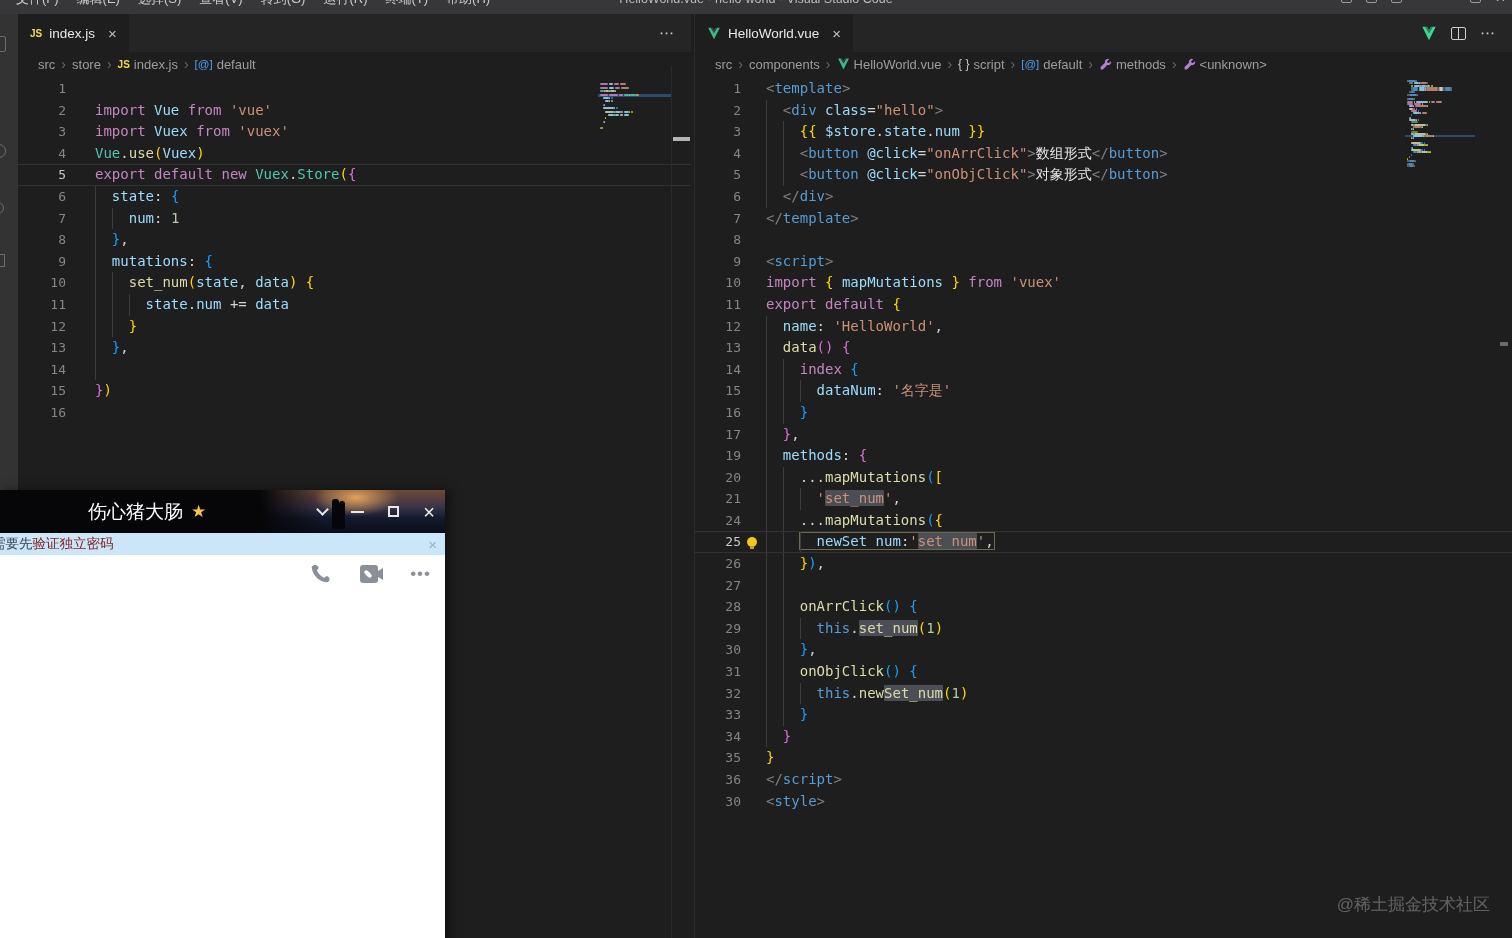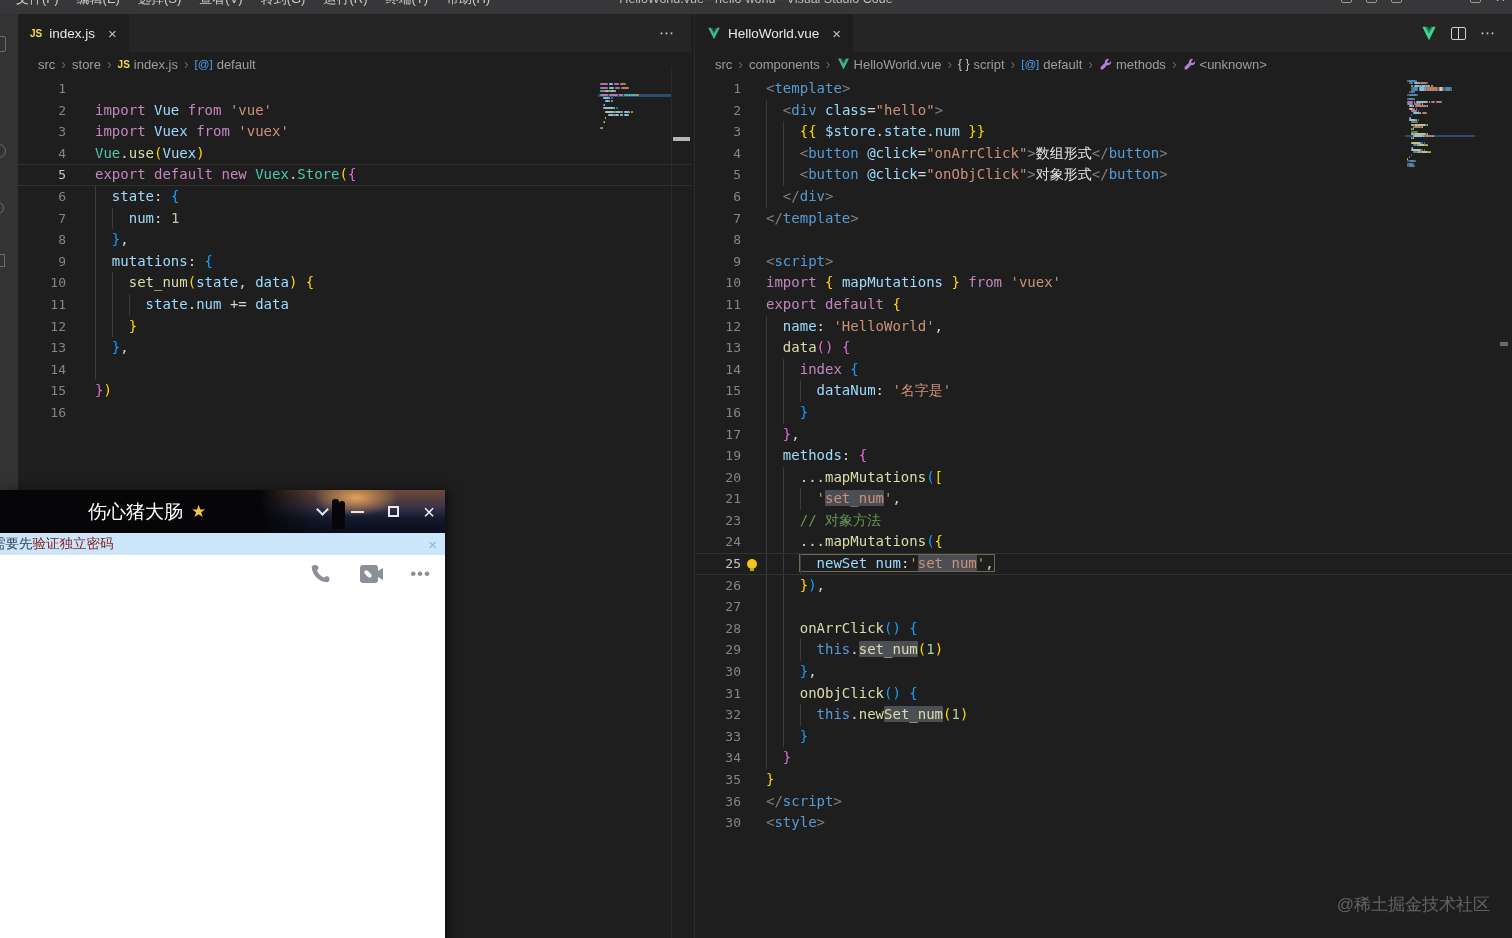--- a/index.html
+++ b/index.html
@@ -354,21 +354,20 @@
       <div class="row"><span class="ln">11</span><span class="code"><span style="color: rgb(197, 134, 192);">export </span><span style="color: rgb(197, 134, 192);">default </span><span style="color: rgb(255, 215, 0);">{</span></span></div>
       <div class="row"><span class="ln">12</span><span class="code"><span class="guide" style="left: calc(0ch + 25px);"></span><span style="color: rgb(156, 220, 254);">  name</span><span style="color: rgb(212, 212, 212);">: </span><span style="color: rgb(206, 145, 120);">'HelloWorld'</span><span style="color: rgb(212, 212, 212);">,</span></span></div>
       <div class="row"><span class="ln">13</span><span class="code"><span class="guide" style="left: calc(0ch + 25px);"></span><span style="color: rgb(220, 220, 170);">  data</span><span style="color: rgb(218, 112, 214);">(</span><span style="color: rgb(218, 112, 214);">)</span><span style="color: rgb(218, 112, 214);"> {</span></span></div>
       <div class="row"><span class="ln">14</span><span class="code"><span class="guide" style="left: calc(0ch + 25px);"></span><span class="guide" style="left: calc(2ch + 25px);"></span><span style="color: rgb(197, 134, 192);">    index </span><span style="color: rgb(23, 159, 255);">{</span></span></div>
       <div class="row"><span class="ln">15</span><span class="code"><span class="guide" style="left: calc(0ch + 25px);"></span><span class="guide" style="left: calc(2ch + 25px);"></span><span class="guide" style="left: calc(4ch + 25px);"></span><span style="color: rgb(156, 220, 254);">      dataNum</span><span style="color: rgb(212, 212, 212);">: </span><span style="color: rgb(206, 145, 120);">'名字是'</span></span></div>
       <div class="row"><span class="ln">16</span><span class="code"><span class="guide" style="left: calc(0ch + 25px);"></span><span class="guide" style="left: calc(2ch + 25px);"></span><span style="color: rgb(23, 159, 255);">    }</span></span></div>
       <div class="row"><span class="ln">17</span><span class="code"><span class="guide" style="left: calc(0ch + 25px);"></span><span style="color: rgb(218, 112, 214);">  }</span><span style="color: rgb(212, 212, 212);">,</span></span></div>
       <div class="row"><span class="ln">19</span><span class="code"><span class="guide" style="left: calc(0ch + 25px);"></span><span style="color: rgb(156, 220, 254);">  methods</span><span style="color: rgb(212, 212, 212);">: </span><span style="color: rgb(218, 112, 214);">{</span></span></div>
       <div class="row"><span class="ln">20</span><span class="code"><span class="guide" style="left: calc(0ch + 25px);"></span><span class="guide" style="left: calc(2ch + 25px);"></span><span style="color: rgb(212, 212, 212);">    ...</span><span style="color: rgb(220, 220, 170);">mapMutations</span><span style="color: rgb(23, 159, 255);">(</span><span style="color: rgb(255, 215, 0);">[</span></span></div>
       <div class="row"><span class="ln">21</span><span class="code"><span class="guide" style="left: calc(0ch + 25px);"></span><span class="guide" style="left: calc(2ch + 25px);"></span><span class="guide" style="left: calc(4ch + 25px);"></span><span style="color: rgb(212, 212, 212);">      </span><span style="color: rgb(206, 145, 120);">'</span><span class="tok-h" style="color: rgb(206, 145, 120);">set_num</span><span style="color: rgb(206, 145, 120);">'</span><span style="color: rgb(212, 212, 212);">,</span></span></div>
-      <div class="row"><span class="ln">23</span><span class="code"><span class="guide" style="left: calc(0ch + 25px);"></span><span class="guide" style="left: calc(2ch + 25px);"></span><span style="color: rgb(212, 212, 212);">    </span><span style="color: rgb(106, 153, 85);">// 对象方法</span></span></div>
       <div class="row"><span class="ln">24</span><span class="code"><span class="guide" style="left: calc(0ch + 25px);"></span><span class="guide" style="left: calc(2ch + 25px);"></span><span style="color: rgb(212, 212, 212);">    ...</span><span style="color: rgb(220, 220, 170);">mapMutations</span><span style="color: rgb(23, 159, 255);">(</span><span style="color: rgb(255, 215, 0);">{</span></span></div>
       <div class="row cur"><span class="ln">25</span><span class="code"><span class="guide" style="left: calc(0ch + 25px);"></span><span class="guide" style="left: calc(2ch + 25px);"></span><span class="guide" style="left: calc(4ch + 25px);"></span><span style="color: rgb(212, 212, 212);">    </span><span class="linebox"><span style="color: rgb(156, 220, 254);">  newSet_num</span><span style="color: rgb(212, 212, 212);">:</span><span style="color: rgb(206, 145, 120);">'</span><span class="tok-h" style="color: rgb(206, 145, 120);">set_num</span><span style="color: rgb(206, 145, 120);">'</span><span style="color: rgb(212, 212, 212);">,</span></span></span><span class="bulb"></span></div>
       <div class="row"><span class="ln">26</span><span class="code"><span class="guide" style="left: calc(0ch + 25px);"></span><span class="guide" style="left: calc(2ch + 25px);"></span><span style="color: rgb(255, 215, 0);">    }</span><span style="color: rgb(23, 159, 255);">)</span><span style="color: rgb(212, 212, 212);">,</span></span></div>
       <div class="row"><span class="ln">27</span><span class="code"><span class="guide" style="left: calc(0ch + 25px);"></span><span class="guide" style="left: calc(2ch + 25px);"></span></span></div>
       <div class="row"><span class="ln">28</span><span class="code"><span class="guide" style="left: calc(0ch + 25px);"></span><span class="guide" style="left: calc(2ch + 25px);"></span><span style="color: rgb(220, 220, 170);">    onArrClick</span><span style="color: rgb(23, 159, 255);">(</span><span style="color: rgb(23, 159, 255);">)</span><span style="color: rgb(23, 159, 255);"> {</span></span></div>
       <div class="row"><span class="ln">29</span><span class="code"><span class="guide" style="left: calc(0ch + 25px);"></span><span class="guide" style="left: calc(2ch + 25px);"></span><span class="guide" style="left: calc(4ch + 25px);"></span><span style="color: rgb(86, 156, 214);">      this</span><span style="color: rgb(212, 212, 212);">.</span><span class="tok-h" style="color: rgb(220, 220, 170);">set_num</span><span style="color: rgb(255, 215, 0);">(</span><span style="color: rgb(181, 206, 168);">1</span><span style="color: rgb(255, 215, 0);">)</span></span></div>
       <div class="row"><span class="ln">30</span><span class="code"><span class="guide" style="left: calc(0ch + 25px);"></span><span class="guide" style="left: calc(2ch + 25px);"></span><span style="color: rgb(23, 159, 255);">    }</span><span style="color: rgb(212, 212, 212);">,</span></span></div>
       <div class="row"><span class="ln">31</span><span class="code"><span class="guide" style="left: calc(0ch + 25px);"></span><span class="guide" style="left: calc(2ch + 25px);"></span><span style="color: rgb(220, 220, 170);">    onObjClick</span><span style="color: rgb(23, 159, 255);">(</span><span style="color: rgb(23, 159, 255);">)</span><span style="color: rgb(23, 159, 255);"> {</span></span></div>
       <div class="row"><span class="ln">32</span><span class="code"><span class="guide" style="left: calc(0ch + 25px);"></span><span class="guide" style="left: calc(2ch + 25px);"></span><span class="guide" style="left: calc(4ch + 25px);"></span><span style="color: rgb(86, 156, 214);">      this</span><span style="color: rgb(212, 212, 212);">.</span><span style="color: rgb(220, 220, 170);">new</span><span class="tok-h" style="color: rgb(220, 220, 170);">Set_num</span><span style="color: rgb(255, 215, 0);">(</span><span style="color: rgb(181, 206, 168);">1</span><span style="color: rgb(255, 215, 0);">)</span></span></div>
       <div class="row"><span class="ln">33</span><span class="code"><span class="guide" style="left: calc(0ch + 25px);"></span><span class="guide" style="left: calc(2ch + 25px);"></span><span style="color: rgb(23, 159, 255);">    }</span></span></div>

